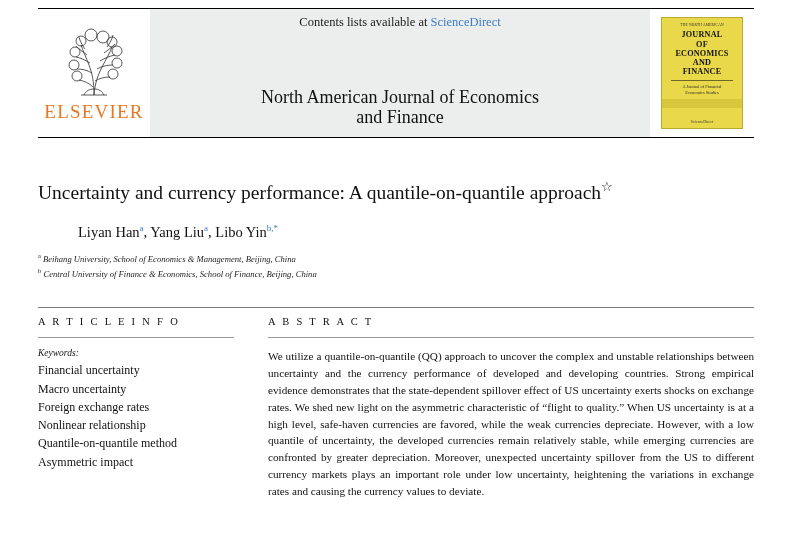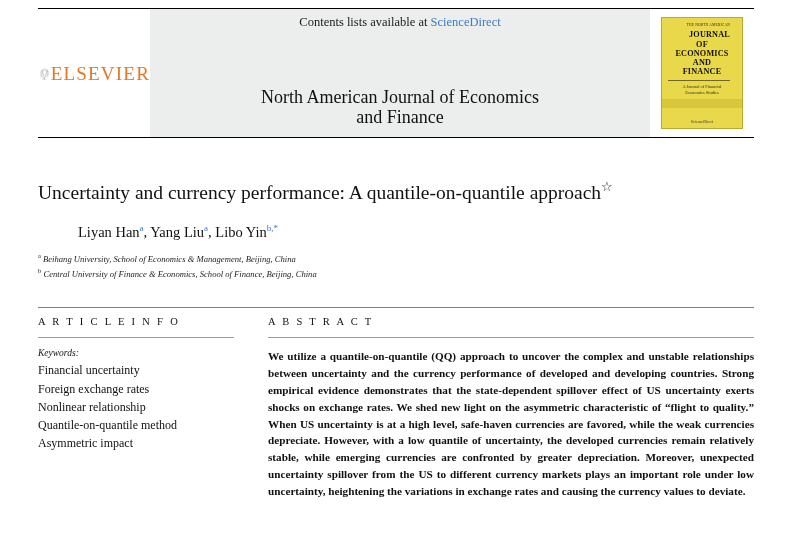--- a/index.html
+++ b/index.html
@@ -28,22 +28,23 @@
     height: 128px;
     border-top: 1px solid #000;
     border-bottom: 1px solid #000;
     display: flex;
     align-items: stretch;
   }
   .masthead-left {
     width: 112px;
     flex: 0 0 112px;
     display: flex;
-    flex-direction: row;
+    flex-direction: column;
     align-items: center;
+    justify-content: center;
     background: #ffffff;
   }
   .elsevier-tree {
     width: 78px;
     height: 74px;
     margin-top: 2px;
   }
   .elsevier-word {
     font-family: "Liberation Serif", serif;
     font-size: 19px;
@@ -95,21 +96,21 @@
     justify-content: center;
   }
   .cover {
     width: 82px;
     height: 112px;
     background: #e9d84a;
     border: 1px solid #b9ab32;
     box-sizing: border-box;
     display: flex;
     flex-direction: column;
-    align-items: flex-end;
+    align-items: center;
     padding: 5px 12px;
     position: relative;
   }
   .cover-top {
     font-size: 3.6px;
     letter-spacing: .2px;
     text-align: center;
     color: #2b2b2b;
     line-height: 1.25;
     margin-bottom: 3px;
@@ -229,21 +230,20 @@
     font-size: 12px;
     line-height: 1.52;
     color: #111;
   }
   .abstract-text {
     font-size: 11.2px;
     line-height: 1.5;
     text-align: justify;
     color: #111;
     margin: 0;
-    font-weight: bold;
   }
 </style>
 </head>
 <body>
 
 <div class="page">
 
   <div class="masthead">
 
     <div class="masthead-left">
@@ -316,20 +316,21 @@
       <div><sup>b</sup> <span>Central University of Finance &amp; Economics, School of Finance, Beijing, China</span></div>
     </div>
   </div>
 
   <div class="two-col">
     <div class="col-info">
       <div class="sec-head">A R T I C L E   I N F O</div>
       <div class="rule-thin"></div>
       <div class="keywords-label">Keywords:</div>
       <div class="keyword">Financial uncertainty</div>
+      <div class="keyword">Macro uncertainty</div>
       <div class="keyword">Foreign exchange rates</div>
       <div class="keyword">Nonlinear relationship</div>
       <div class="keyword">Quantile-on-quantile method</div>
       <div class="keyword">Asymmetric impact</div>
     </div>
 
     <div class="col-abstract">
       <div class="sec-head">A B S T R A C T</div>
       <div class="rule-thin"></div>
       <p class="abstract-text">We utilize a quantile-on-quantile (QQ) approach to uncover the complex and unstable relationships between uncertainty and the currency performance of developed and developing countries. Strong empirical evidence demonstrates that the state-dependent spillover effect of US uncertainty exerts shocks on exchange rates. We shed new light on the asymmetric characteristic of “flight to quality.” When US uncertainty is at a high level, safe-haven currencies are favored, while the weak currencies depreciate. However, with a low quantile of uncertainty, the developed currencies remain relatively stable, while emerging currencies are confronted by greater depreciation. Moreover, unexpected uncertainty spillover from the US to different currency markets plays an important role under low uncertainty, heightening the variations in exchange rates and causing the currency values to deviate.</p>

